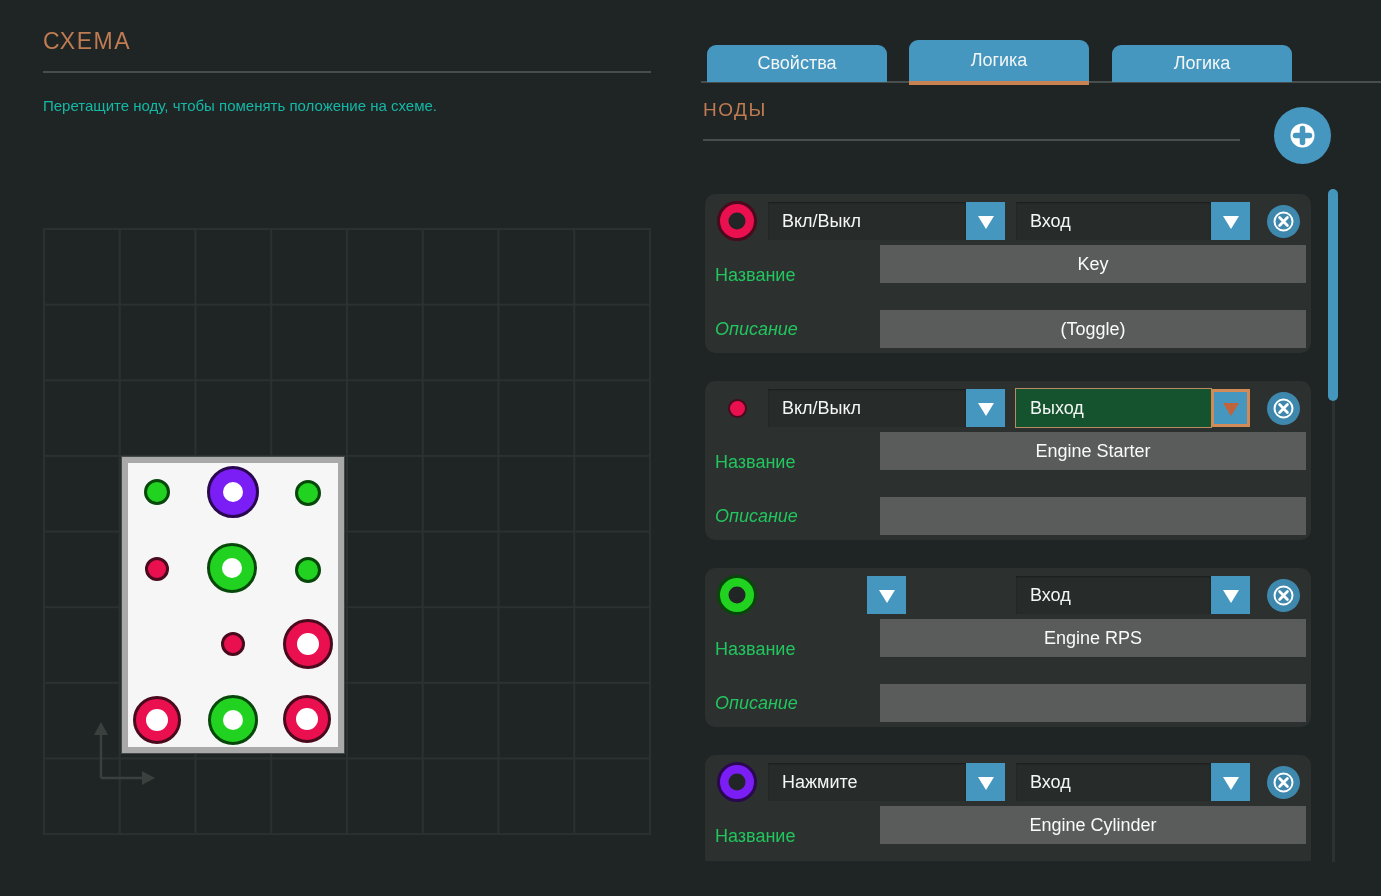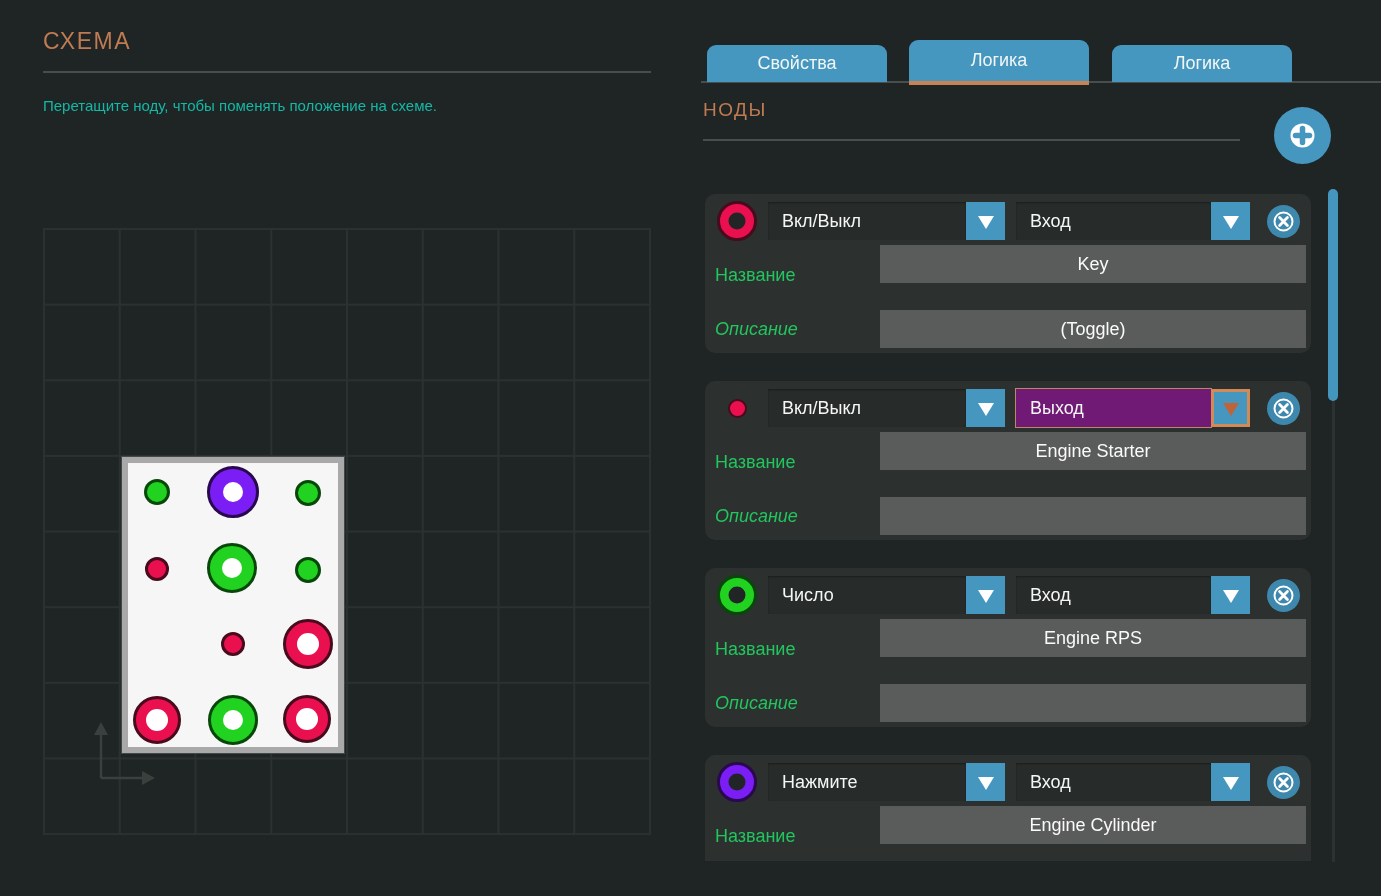--- a/index.html
+++ b/index.html
@@ -50,21 +50,21 @@
   .node-icon.dot { left:23px; top:18px; width:19px; height:19px; border-width:2.5px; }
   .dd { position:absolute; top:8px; height:38px; display:flex; cursor:pointer; }
   .dd-type { left:63px; width:237px;justify-content:center; }
   .dd-dir  { left:311px; width:234px; }
   .dd-field { flex:1; background:#272b2a; box-shadow:inset 0 1px 2px rgba(0,0,0,.35);
     color:#f5f7f6; font-size:18px; line-height:38px; padding-left:14px;
     white-space:nowrap; overflow:hidden; }
   .dd-btn { width:39px; background:#4697bf; display:flex; align-items:center; justify-content:center; }
   .tri { width:0; height:0; border-left:8px solid transparent; border-right:8px solid transparent;
     border-top:13px solid #ffffff; margin-top:2px; }
-  .dd.selected .dd-field { background:#701a75; box-shadow:0 0 0 1px #b98b63; }
+  .dd.selected .dd-field { background:#14532d; box-shadow:0 0 0 1px #b98b63; }
   .dd.selected .dd-btn { border:3px solid #d28a56; }
   .dd.selected .tri { border-top-color:#c0623a; }
   .close-btn { position:absolute; left:562px; top:11px; width:33px; height:33px;
     border-radius:50%; background:#3e88ae; display:flex; align-items:center; justify-content:center; cursor:pointer; }
   .field-label { position:absolute; left:10px; height:38px; line-height:38px;
     font-size:18px; color:#22c55e; }
   .lbl-name { top:62px; } .lbl-desc { top:116px;font-style:italic; }
   .field-input { position:absolute; left:175px; width:426px; height:38px;
     background:#595c5a; border:none; outline:none; color:#fafafa;
     font-family:"Liberation Sans", sans-serif; font-size:18px; text-align:center; }
@@ -191,21 +191,20 @@
     <div class="field-label lbl-name">Название</div>
     <input class="field-input inp-name" value="Engine Starter" style="">
     <div class="field-label lbl-desc">Описание</div>
     <input class="field-input inp-desc" style="">
   </div>
       <div class="card" style="top: 568px;">
     <div class="node-icon" style="background: rgb(33, 211, 32); border-color: rgb(7, 71, 10);">
           <div class="hole"></div>
         </div>
     <div class="dd dd-type">
-      <div class="dd-field"><span class="dd-text">Число</span></div>
       <div class="dd-btn">
             <span class="tri"></span>
           </div>
     </div>
     <div class="dd dd-dir">
       <div class="dd-field"><span class="dd-text">Вход</span></div>
       <div class="dd-btn">
             <span class="tri"></span>
           </div>
     </div>

